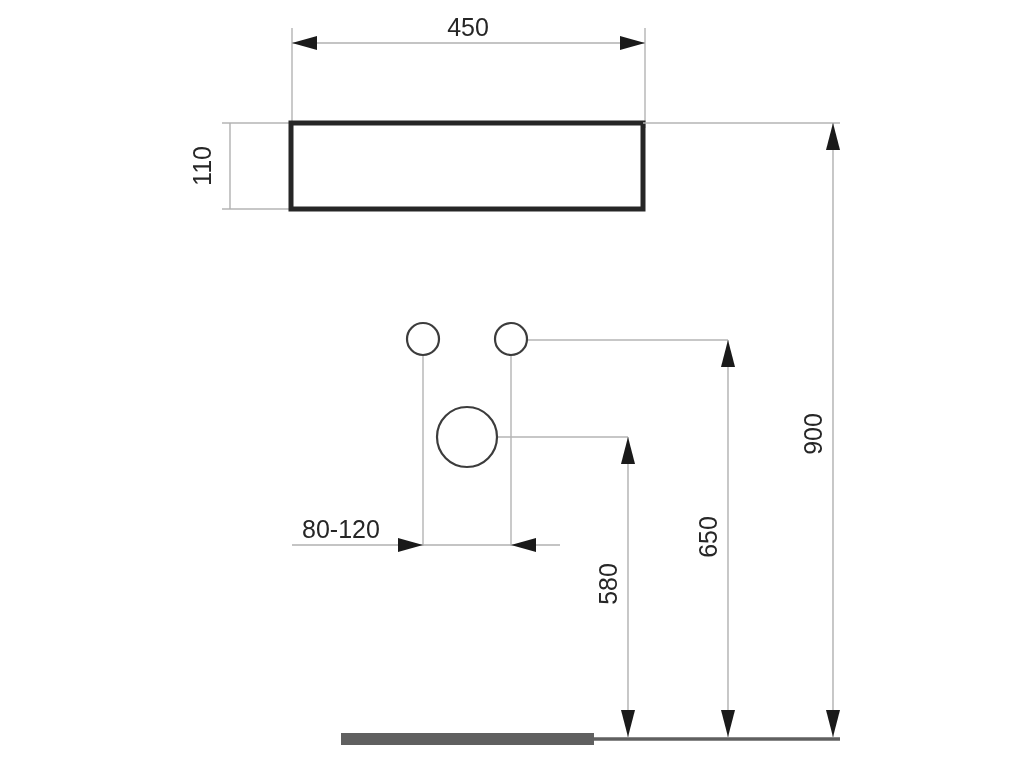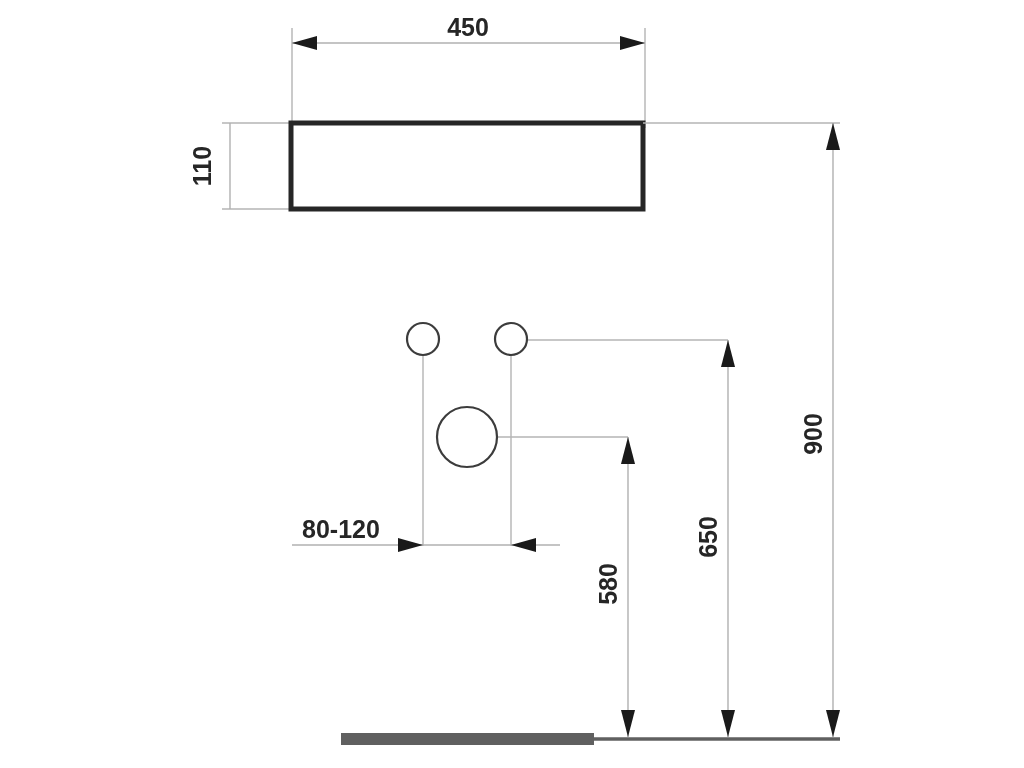--- a/index.html
+++ b/index.html
@@ -10,21 +10,20 @@
   }
   body {
     font-family: "Liberation Sans", sans-serif;
   }
   #drawing-root {
     position: relative;
     width: 1024px;
     height: 768px;
     background: #ffffff;
     overflow: hidden;
-    font-weight: bold;
   }
   svg#drawing-canvas {
     display: block;
     width: 1024px;
     height: 768px;
   }
   .dim-text {
     font-family: "Liberation Sans", sans-serif;
     font-size: 25px;
     fill: #262626;

